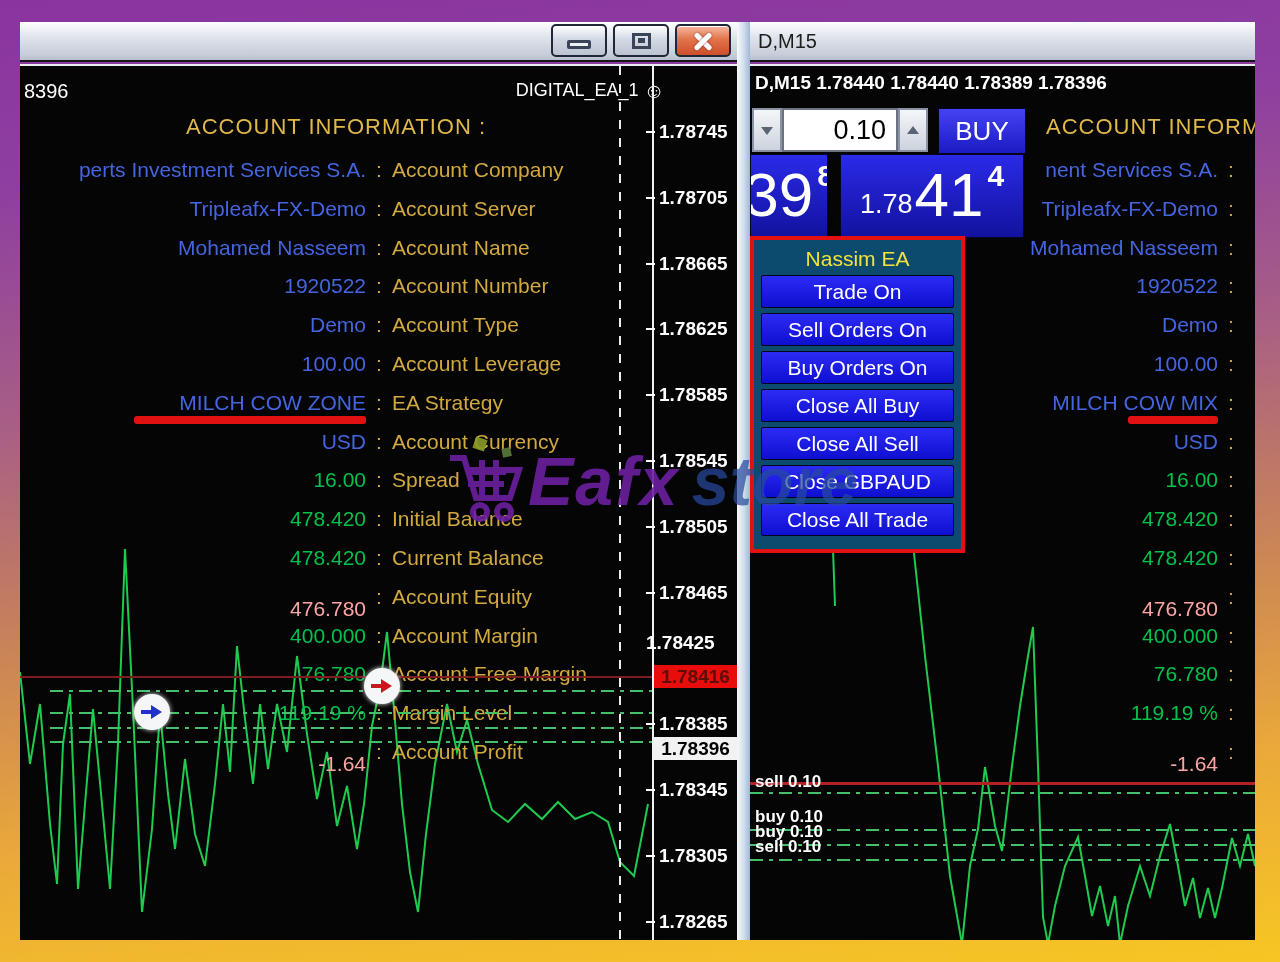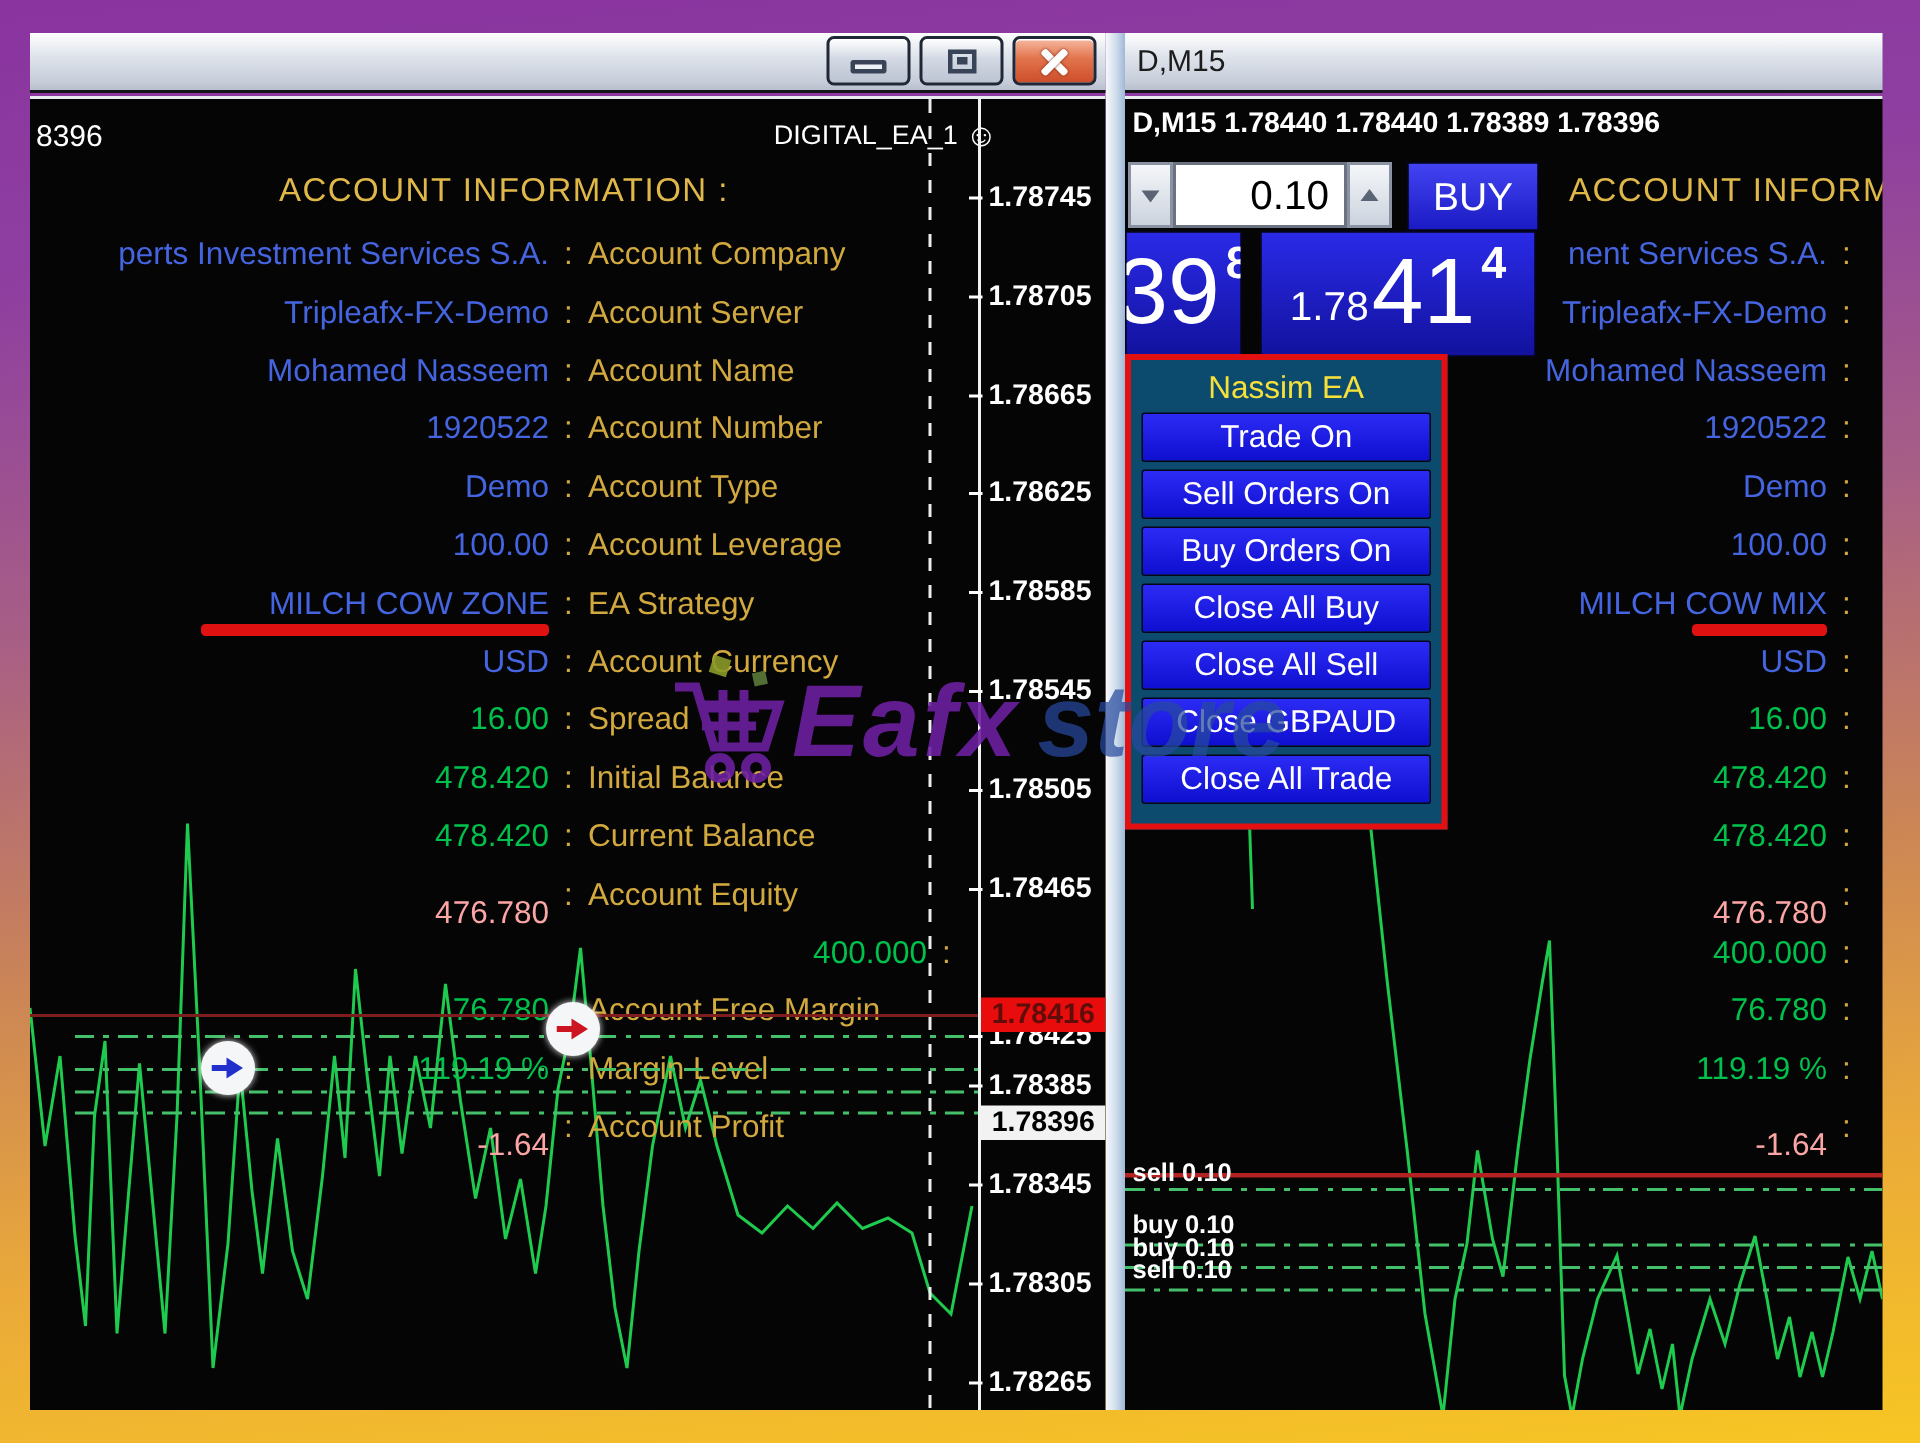--- a/index.html
+++ b/index.html
@@ -206,20 +206,21 @@
             <div class="acct-label">Current Balance</div>
           </div>
           <div class="acct-row" style="top: 514.8px;">
             <div class="acct-val val-red">476.780</div>
             <div class="acct-colon">:</div>
             <div class="acct-label">Account Equity</div>
           </div>
           <div class="acct-row" style="top: 553.6px;">
             <div class="acct-val val-green">400.000</div>
             <div class="acct-colon">:</div>
+            <div class="acct-label">Account Margin</div>
           </div>
           <div class="acct-row" style="top: 592.4px;">
             <div class="acct-val val-green">76.780</div>
             <div class="acct-colon">:</div>
             <div class="acct-label">Account Free Margin</div>
           </div>
           <div class="acct-row" style="top: 631.2px;">
             <div class="acct-val val-green">119.19 %</div>
             <div class="acct-colon">:</div>
             <div class="acct-label">Margin Level</div>
@@ -266,21 +267,21 @@
             <span class="tick-text">1.78545</span>
           </div>
           <div class="tick" style="top: 449.8px;">
             <span class="tick-dash"></span>
             <span class="tick-text">1.78505</span>
           </div>
           <div class="tick" style="top: 515.6px;">
             <span class="tick-dash"></span>
             <span class="tick-text">1.78465</span>
           </div>
-          <div class="tick" style="top: 614px;">
+          <div class="tick" style="top: 562px; flex-direction: column;">
             <span class="tick-dash"></span>
             <span class="tick-text">1.78425</span>
           </div>
           <div class="tick" style="top: 647.2px;">
             <span class="tick-dash"></span>
             <span class="tick-text">1.78385</span>
           </div>
           <div class="tick" style="top: 713px;">
             <span class="tick-dash"></span>
             <span class="tick-text">1.78345</span>

